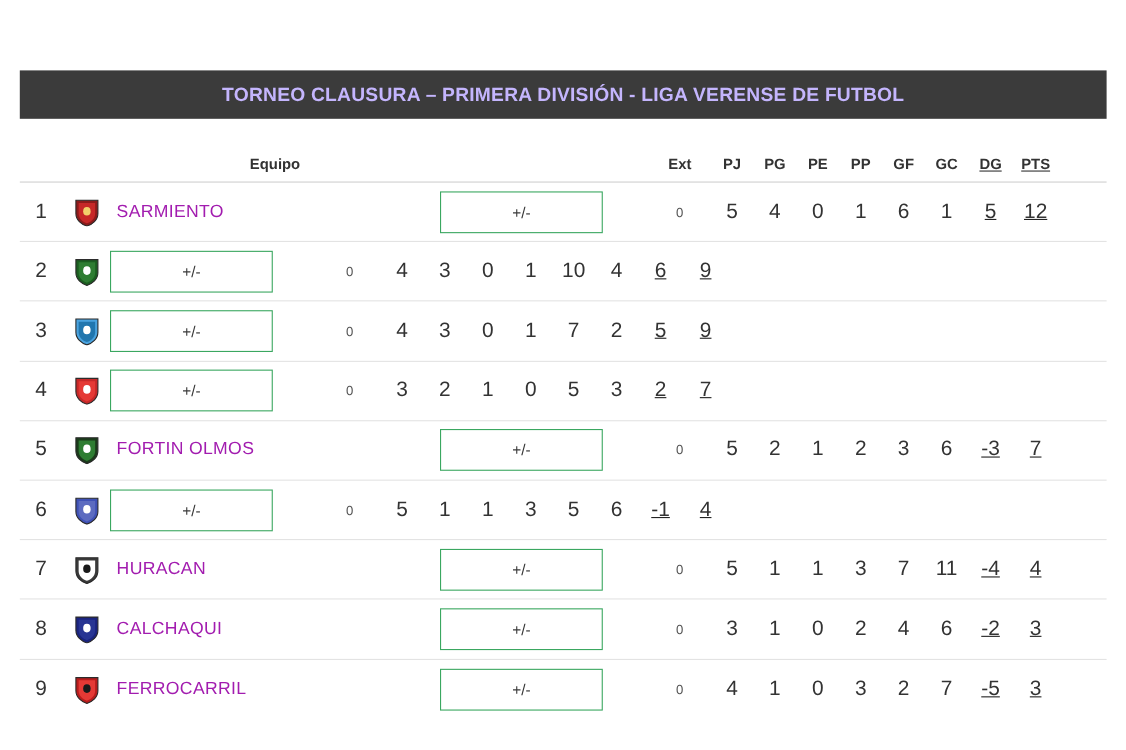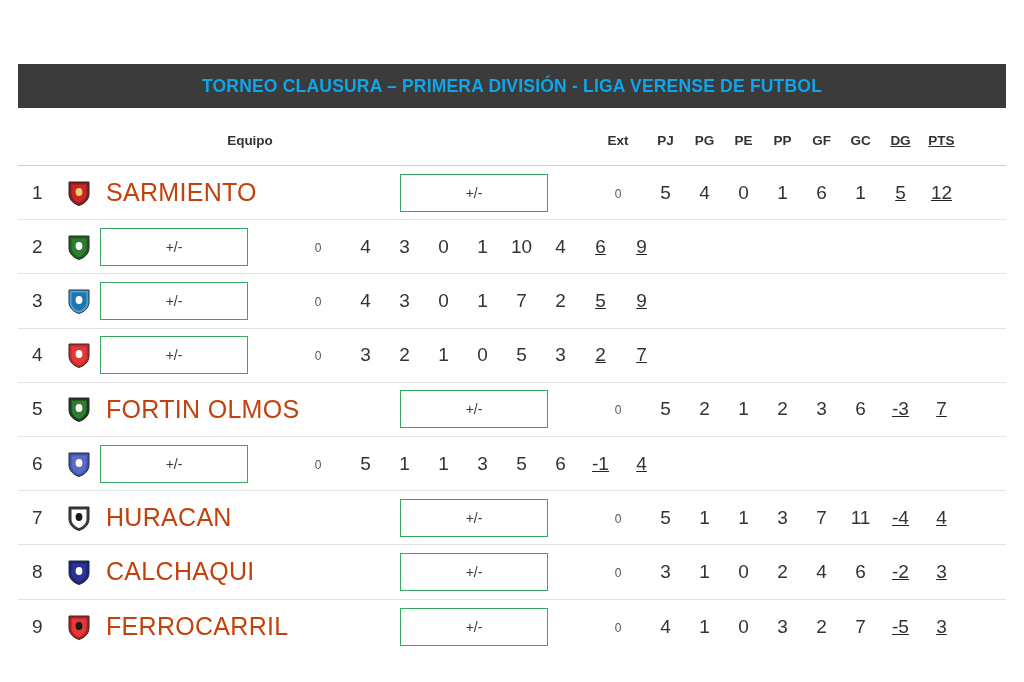--- a/index.html
+++ b/index.html
@@ -27,38 +27,38 @@
     left: 18px;
     top: 64px;
     width: 988px;
     height: 44px;
     background: #3b3b3b;
     display: flex;
     align-items: center;
     justify-content: center;
   }
   .title-bar .title-text {
-    color: #0ea5e9;
+    color: #c4b5fd;
     font-size: 17.5px;
     font-weight: bold;
     letter-spacing: 0.2px;
     white-space: nowrap;
   }
 
   
   .table {
     position: absolute;
     left: 18px;
     top: 124px;
     width: 988px;
   }
 
   .head-row {
     display: flex;
-    align-items: center;
+    align-items: flex-end;
     height: 42px;
     border-bottom: 1px solid #cfcfcf;
     box-sizing: border-box;
   }
   .head-row .cell {
     font-size: 13.5px;
     font-weight: bold;
     color: #333333;
     padding-bottom: 8px;
   }
@@ -83,22 +83,22 @@
 
   .head-row .c-team { text-align: center; padding-left: 0; }
   .head-row .c-plus { }
   .head-row .c-pos  { }
 
   .pos-text {
     font-size: 19px;
     color: #333333;
   }
   .team-name {
-    font-size: 25px;
-    color: #c2410c;
+    font-size: 16px;
+    color: #a21caf;
     letter-spacing: 0.3px;
     white-space: nowrap;
   }
   .stat {
     font-size: 19px;
     color: #333333;
   }
   .ext-val {
     font-size: 12px;
     color: #555555;

